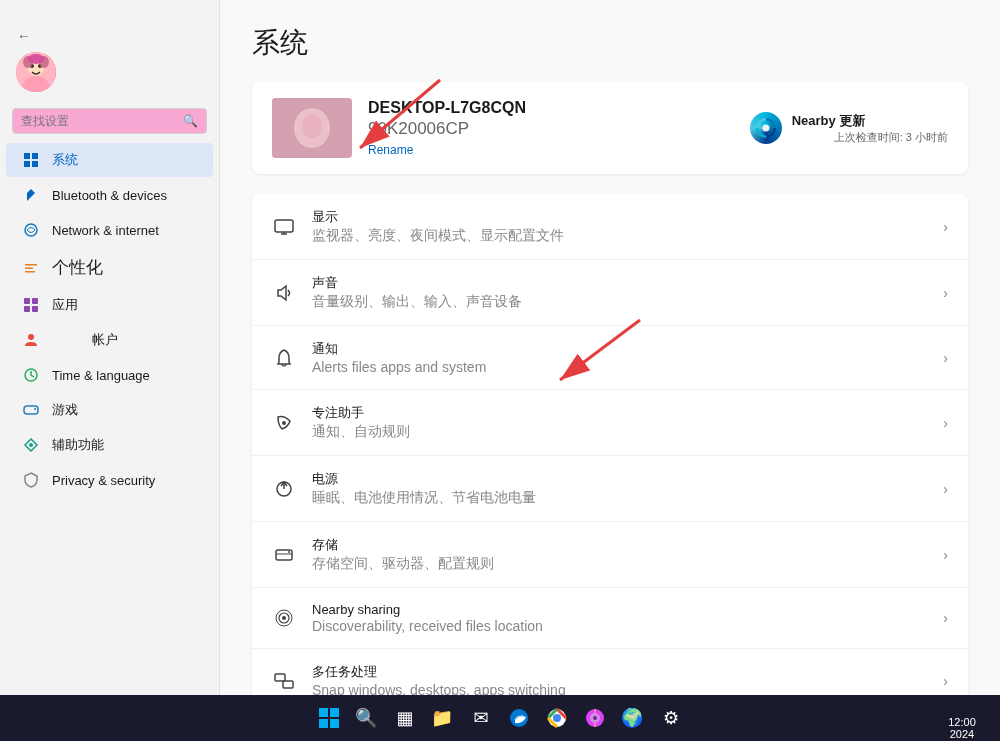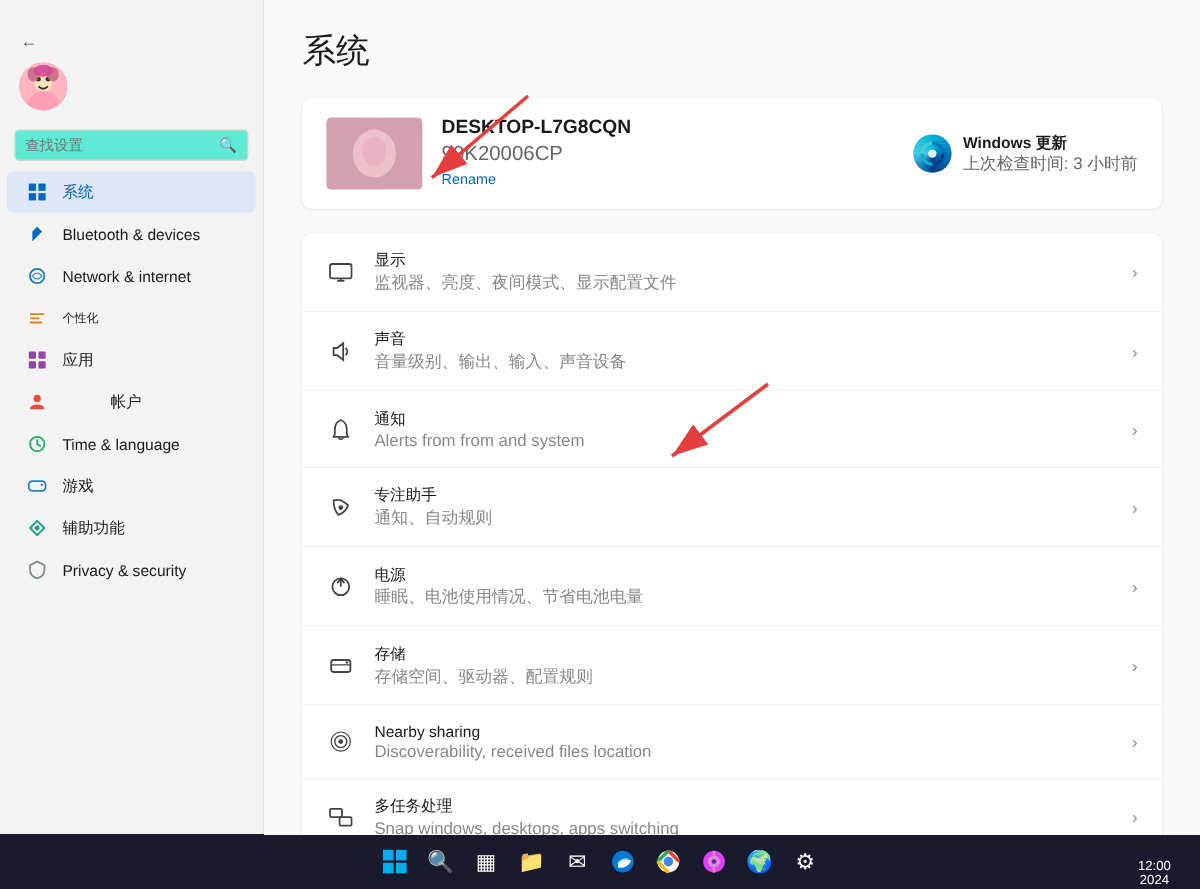--- a/index.html
+++ b/index.html
@@ -51,21 +51,21 @@
 
     .avatar-img svg {
       width: 40px;
       height: 40px;
     }
 
     .search-box {
       display: flex;
       align-items: flex-end;
       margin: 4px 12px 8px 12px;
-      background: #5eead4;
+      background: #f9a8d4;
       border: 1px solid #d0d0d0;
       border-radius: 4px;
       padding: 5px 8px;
       gap: 6px;
     }
 
     .search-box input {
       border: none;
       outline: none;
       font-size: 12px;
@@ -198,22 +198,23 @@
       flex-direction: column;
     }
 
     .wu-title {
       font-size: 13px;
       font-weight: 600;
       color: #1a1a1a;
     }
 
     .wu-subtitle {
-      font-size: 14px;
+      font-size: 11px;
       color: #666;
+      margin-left: 42px;
     }
 
     
     .settings-list {
       background: white;
       border-radius: 8px;
       box-shadow: 0 1px 3px rgba(0,0,0,0.08);
       overflow: hidden;
     }
 
@@ -421,21 +422,21 @@
           <span style="font-size: 13px;">Network &amp; internet</span>
         </div>
         <div class="nav-item">
           <span class="nav-icon">
             <svg viewBox="0 0 16 16" fill="#e67e22">
               <rect x="2" y="4" width="12" height="1.5" rx="0.5"></rect>
               <rect x="2" y="7.5" width="8" height="1.5" rx="0.5"></rect>
               <rect x="2" y="11" width="10" height="1.5" rx="0.5"></rect>
             </svg>
           </span>
-          <span style="font-size: 10px;">个性化</span>
+          <span style="font-size: 17px;">个性化</span>
         </div>
         <div class="nav-item">
           <span class="nav-icon">
             <svg viewBox="0 0 16 16" fill="#8e44ad">
               <rect x="1" y="1" width="6" height="6" rx="1"></rect>
               <rect x="9" y="1" width="6" height="6" rx="1"></rect>
               <rect x="1" y="9" width="6" height="6" rx="1"></rect>
               <rect x="9" y="9" width="6" height="6" rx="1"></rect>
             </svg>
           </span>
@@ -511,21 +512,21 @@
             <svg viewBox="0 0 32 32" width="28" height="28">
               <circle cx="16" cy="16" r="16" fill="none"></circle>
               <path d="M6 16 A10 10 0 0 1 16 6" stroke="#48cae4" stroke-width="3" fill="none"></path>
               <path d="M16 6 A10 10 0 0 1 26 16" stroke="#0077b6" stroke-width="3" fill="none"></path>
               <path d="M26 16 A10 10 0 0 1 16 26" stroke="#023e8a" stroke-width="3" fill="none"></path>
               <path d="M16 26 A10 10 0 0 1 6 16" stroke="#00b4d8" stroke-width="3" fill="none"></path>
               <circle cx="16" cy="16" r="4" fill="white" opacity="0.9"></circle>
             </svg>
           </div>
           <div class="wu-text">
-            <div class="wu-title">Windows 更新</div>
+            <div class="wu-title">Nearby 更新</div>
             <div class="wu-subtitle">上次检查时间: 3 小时前</div>
           </div>
         </div>
       </div>
 
       <div class="settings-list" id="settings-list">
       <div class="settings-item">
             <div class="settings-item-icon">
               <svg viewBox="0 0 20 20">
                 <rect x="1" y="3" width="18" height="12" rx="2" fill="none" stroke="#444" stroke-width="1.5"></rect>
@@ -554,21 +555,21 @@
           </div>
           <div class="settings-item">
             <div class="settings-item-icon">
               <svg viewBox="0 0 20 20">
                 <path d="M10 2 Q15 4 15 10 L15 14 L16 16 L4 16 L5 14 L5 10 Q5 4 10 2Z" fill="none" stroke="#444" stroke-width="1.5"></path>
                 <path d="M8 16 Q8 18 10 18 Q12 18 12 16" fill="none" stroke="#444" stroke-width="1.2"></path>
               </svg>
             </div>
             <div class="settings-item-text">
               <div class="settings-item-title">通知</div>
-              <div class="settings-item-subtitle">Alerts from from and system</div>
+              <div class="settings-item-subtitle">Alerts files apps and system</div>
             </div>
             <span class="settings-item-chevron">›</span>
           </div>
           <div class="settings-item">
             <div class="settings-item-icon">
               <svg viewBox="0 0 20 20">
                 <path d="M4 4 Q10 2 16 8 Q14 14 8 16 Q4 12 4 4Z" fill="none" stroke="#444" stroke-width="1.5"></path>
                 <circle cx="10" cy="10" r="2" fill="#444"></circle>
               </svg>
             </div>

